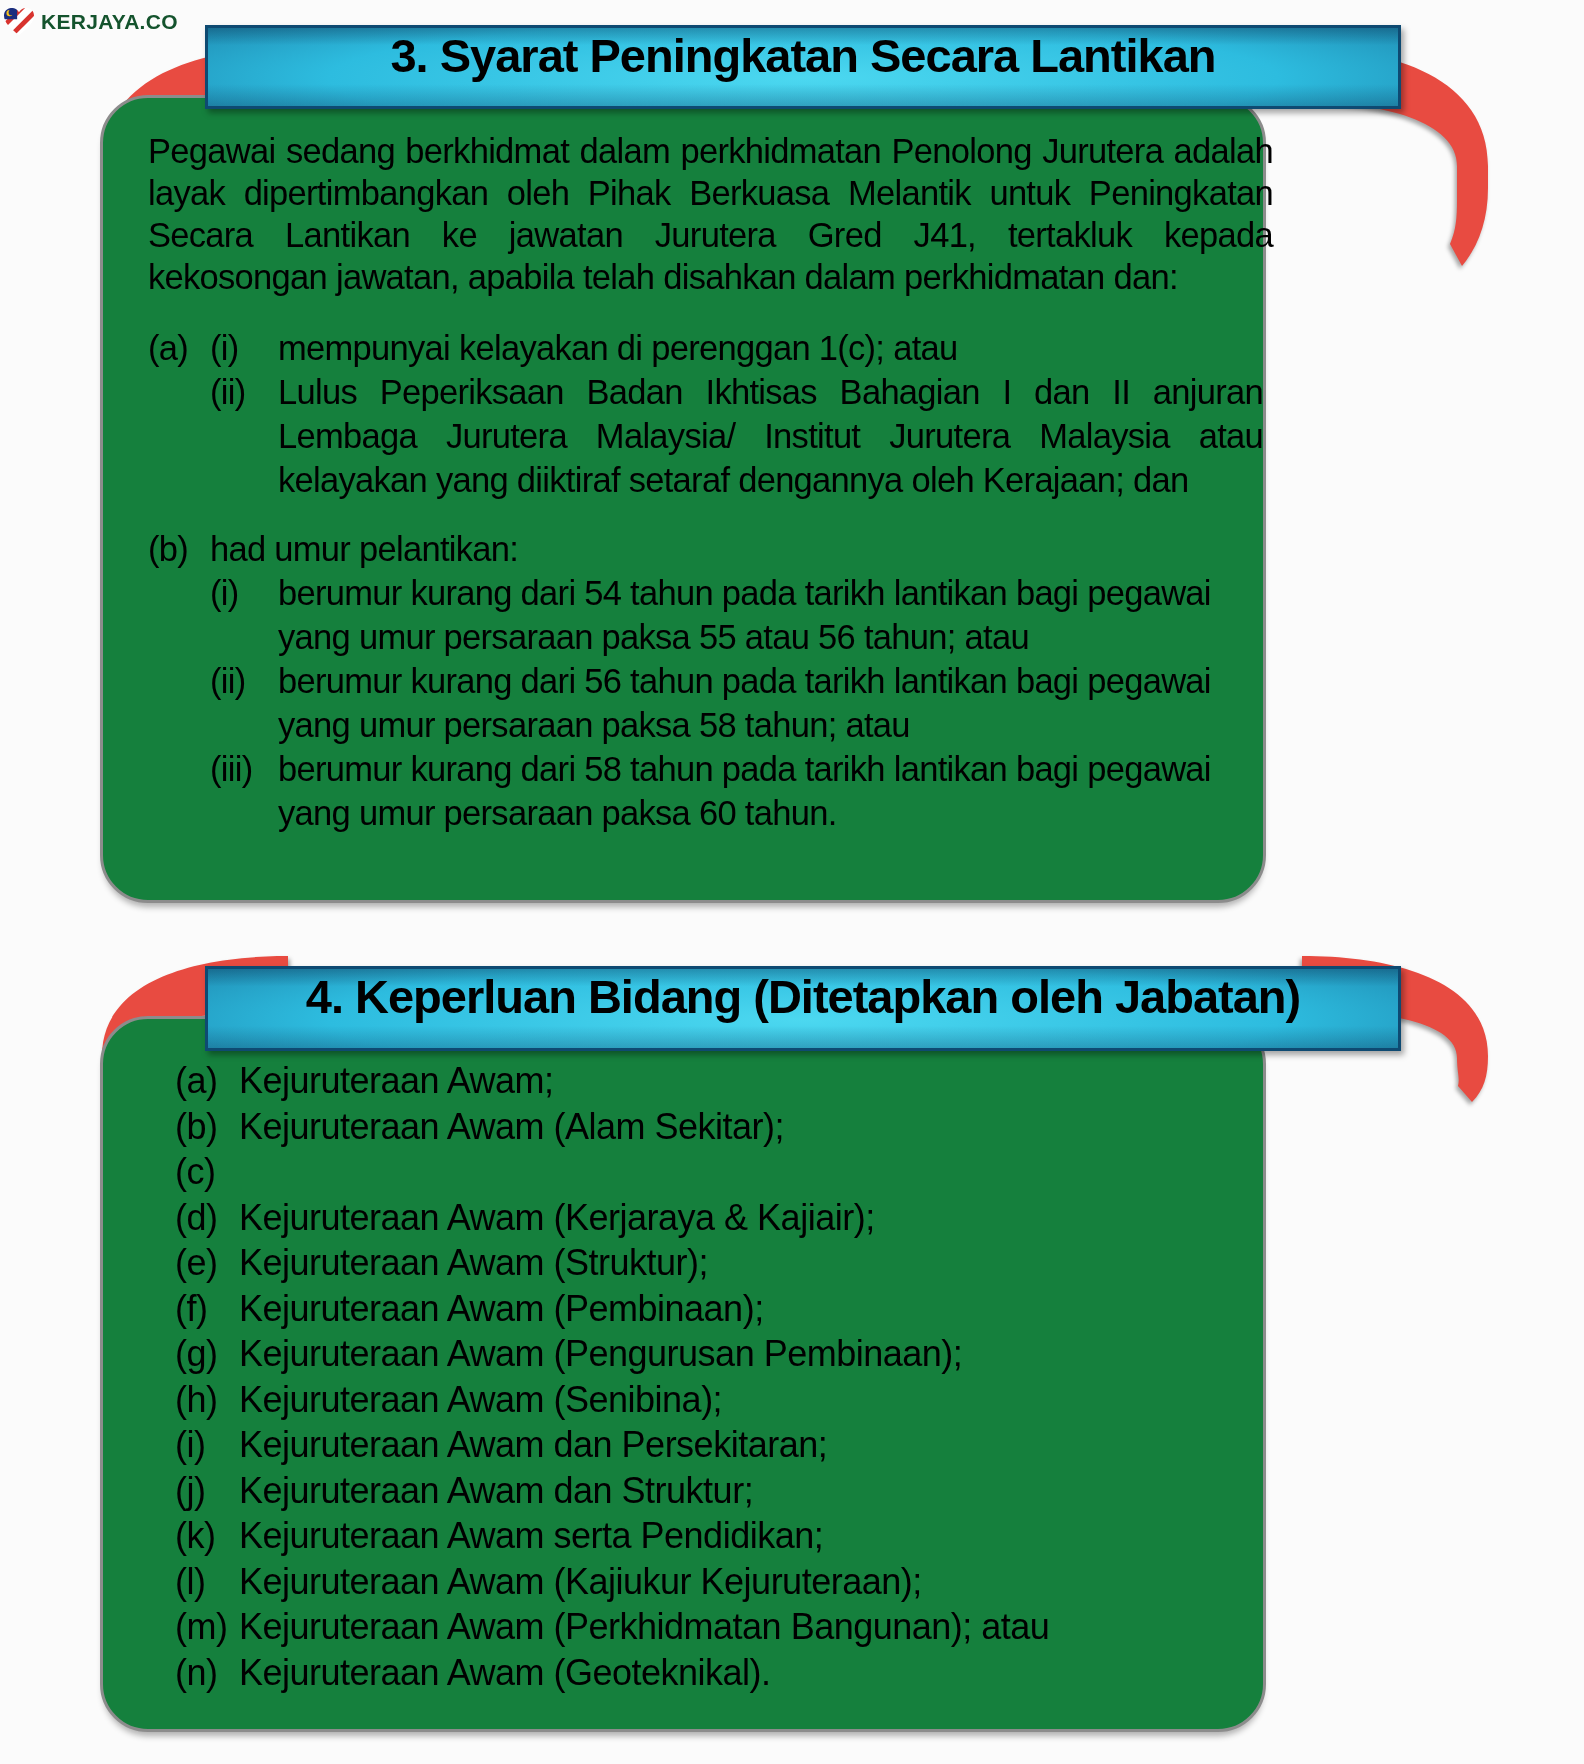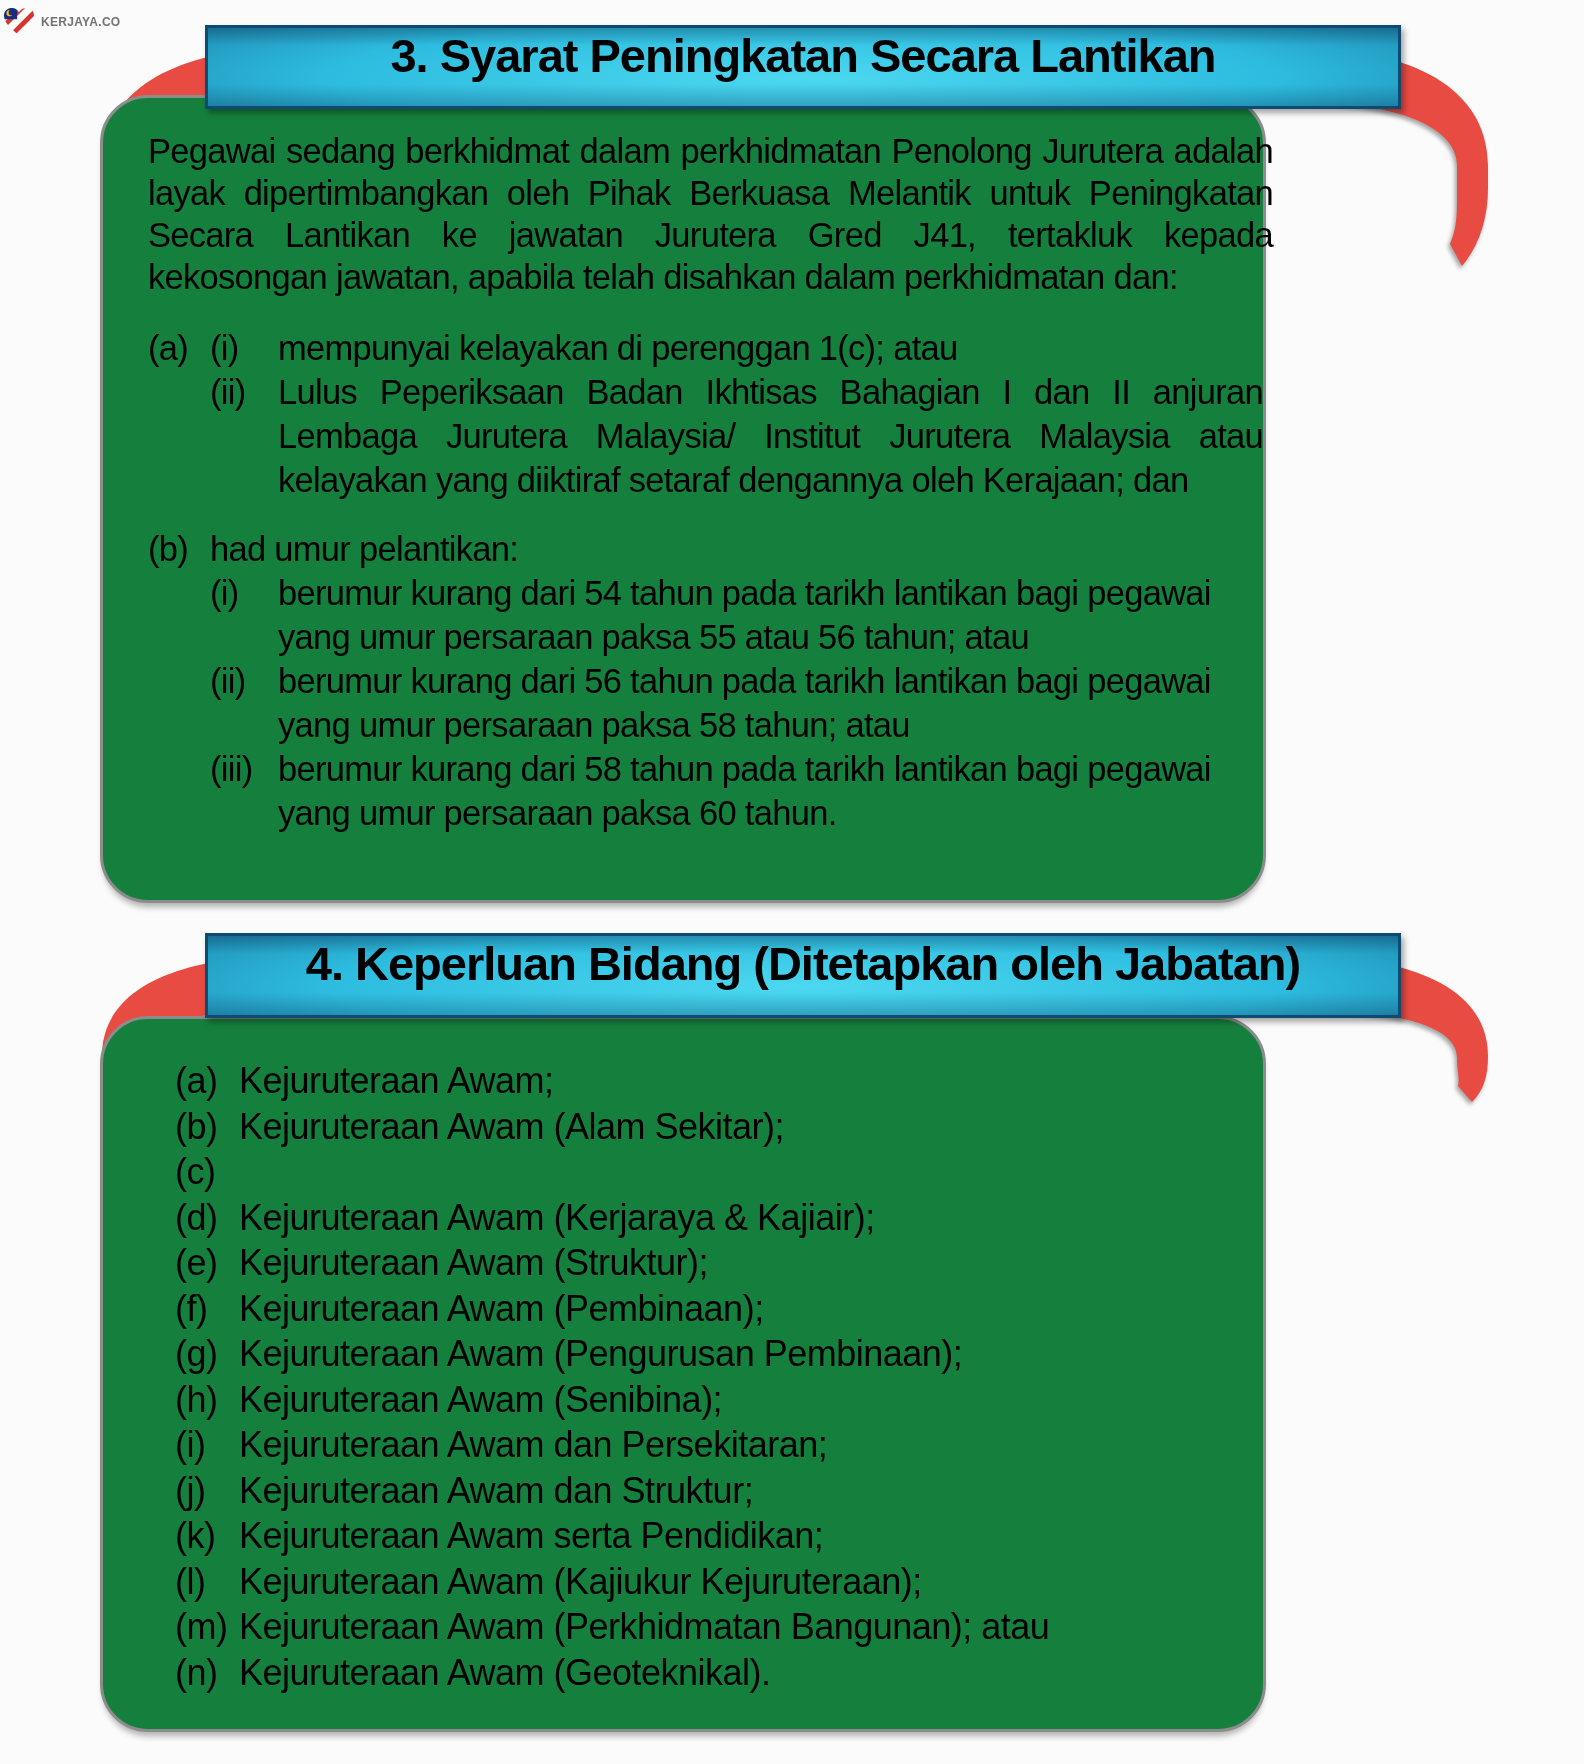--- a/index.html
+++ b/index.html
@@ -6,35 +6,35 @@
   body {
     width:1584px; height:1764px; position:relative; overflow:hidden;
     background:#fbfbfb;
     font-family:"Liberation Sans", sans-serif;
     color:#000;
   }
 
   
   .logo-row { position:absolute; top:7px; left:2px; display:flex; align-items:center; gap:5px; z-index:5; }
   .logo-icon svg { display:block; }
-  .logo-text { font-size:12px; font-weight:bold; color:#737373; letter-spacing:.3px; }
+  .logo-text { font-size:21px; font-weight:bold; color:#14532d; letter-spacing:.3px; }
 
   
   .banner {
     position:absolute; left:205px; width:1196px; z-index:3;
     display:flex; align-items:flex-start; justify-content:center;
     font-weight:bold; font-size:47px; letter-spacing:-1px; color:#000;
     background:
       linear-gradient(to bottom, rgba(4,20,50,.28) 0%, rgba(4,20,50,0) 22%, rgba(4,20,50,0) 72%, rgba(4,20,50,.22) 100%),
       radial-gradient(ellipse 95% 170% at 50% 64%, #4cd8f0 0%, #2dbcdf 42%, #177099 80%, #0f4a74 100%);
     border:3px solid #0e4a72; box-sizing:border-box;
     box-shadow:3px 4px 6px rgba(0,0,0,.35);
   }
   #banner3 { top:25px;  height:84px; }
-  #banner4 { top:933px; height:85px; }
+  #banner4 { top:966px; height:85px; }
 
   
   .panel {
     position:absolute; left:100px; width:1166px; z-index:2; box-sizing:border-box;
     background:#15803d; border:3px solid #8c8c8c; border-radius:48px;
     box-shadow:0 7px 6px -3px rgba(0,0,0,.3);
   }
   #panel3 { top:95px;   height:808px; padding:32px 0 0 45px; }
   #panel4 { top:1016px; height:716px; padding:39px 0 0 72px; }
 

